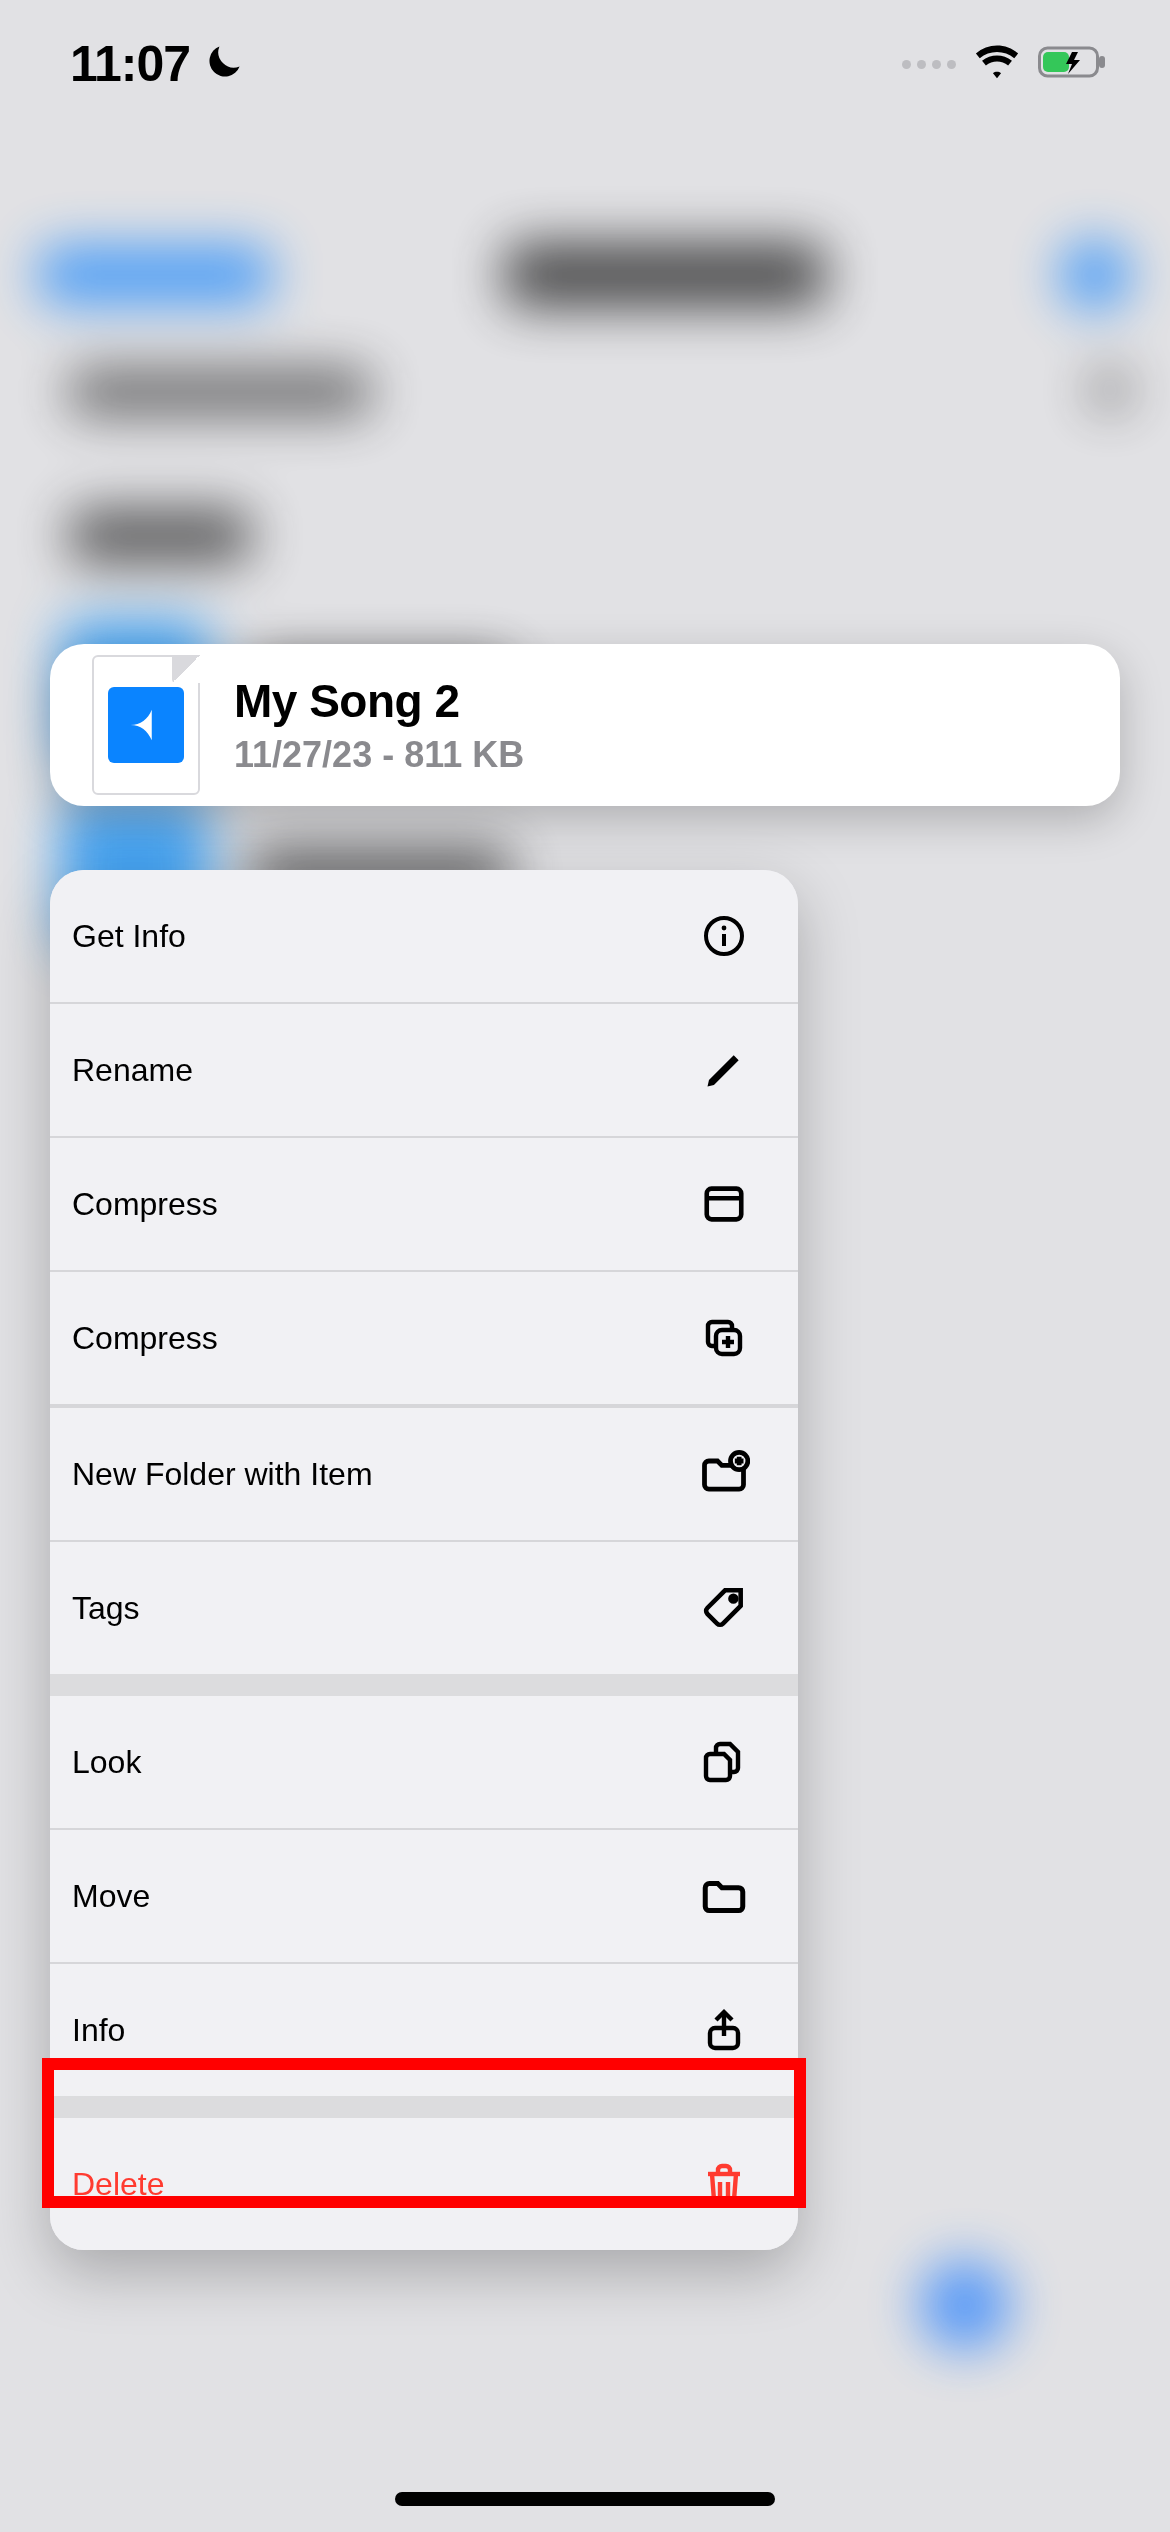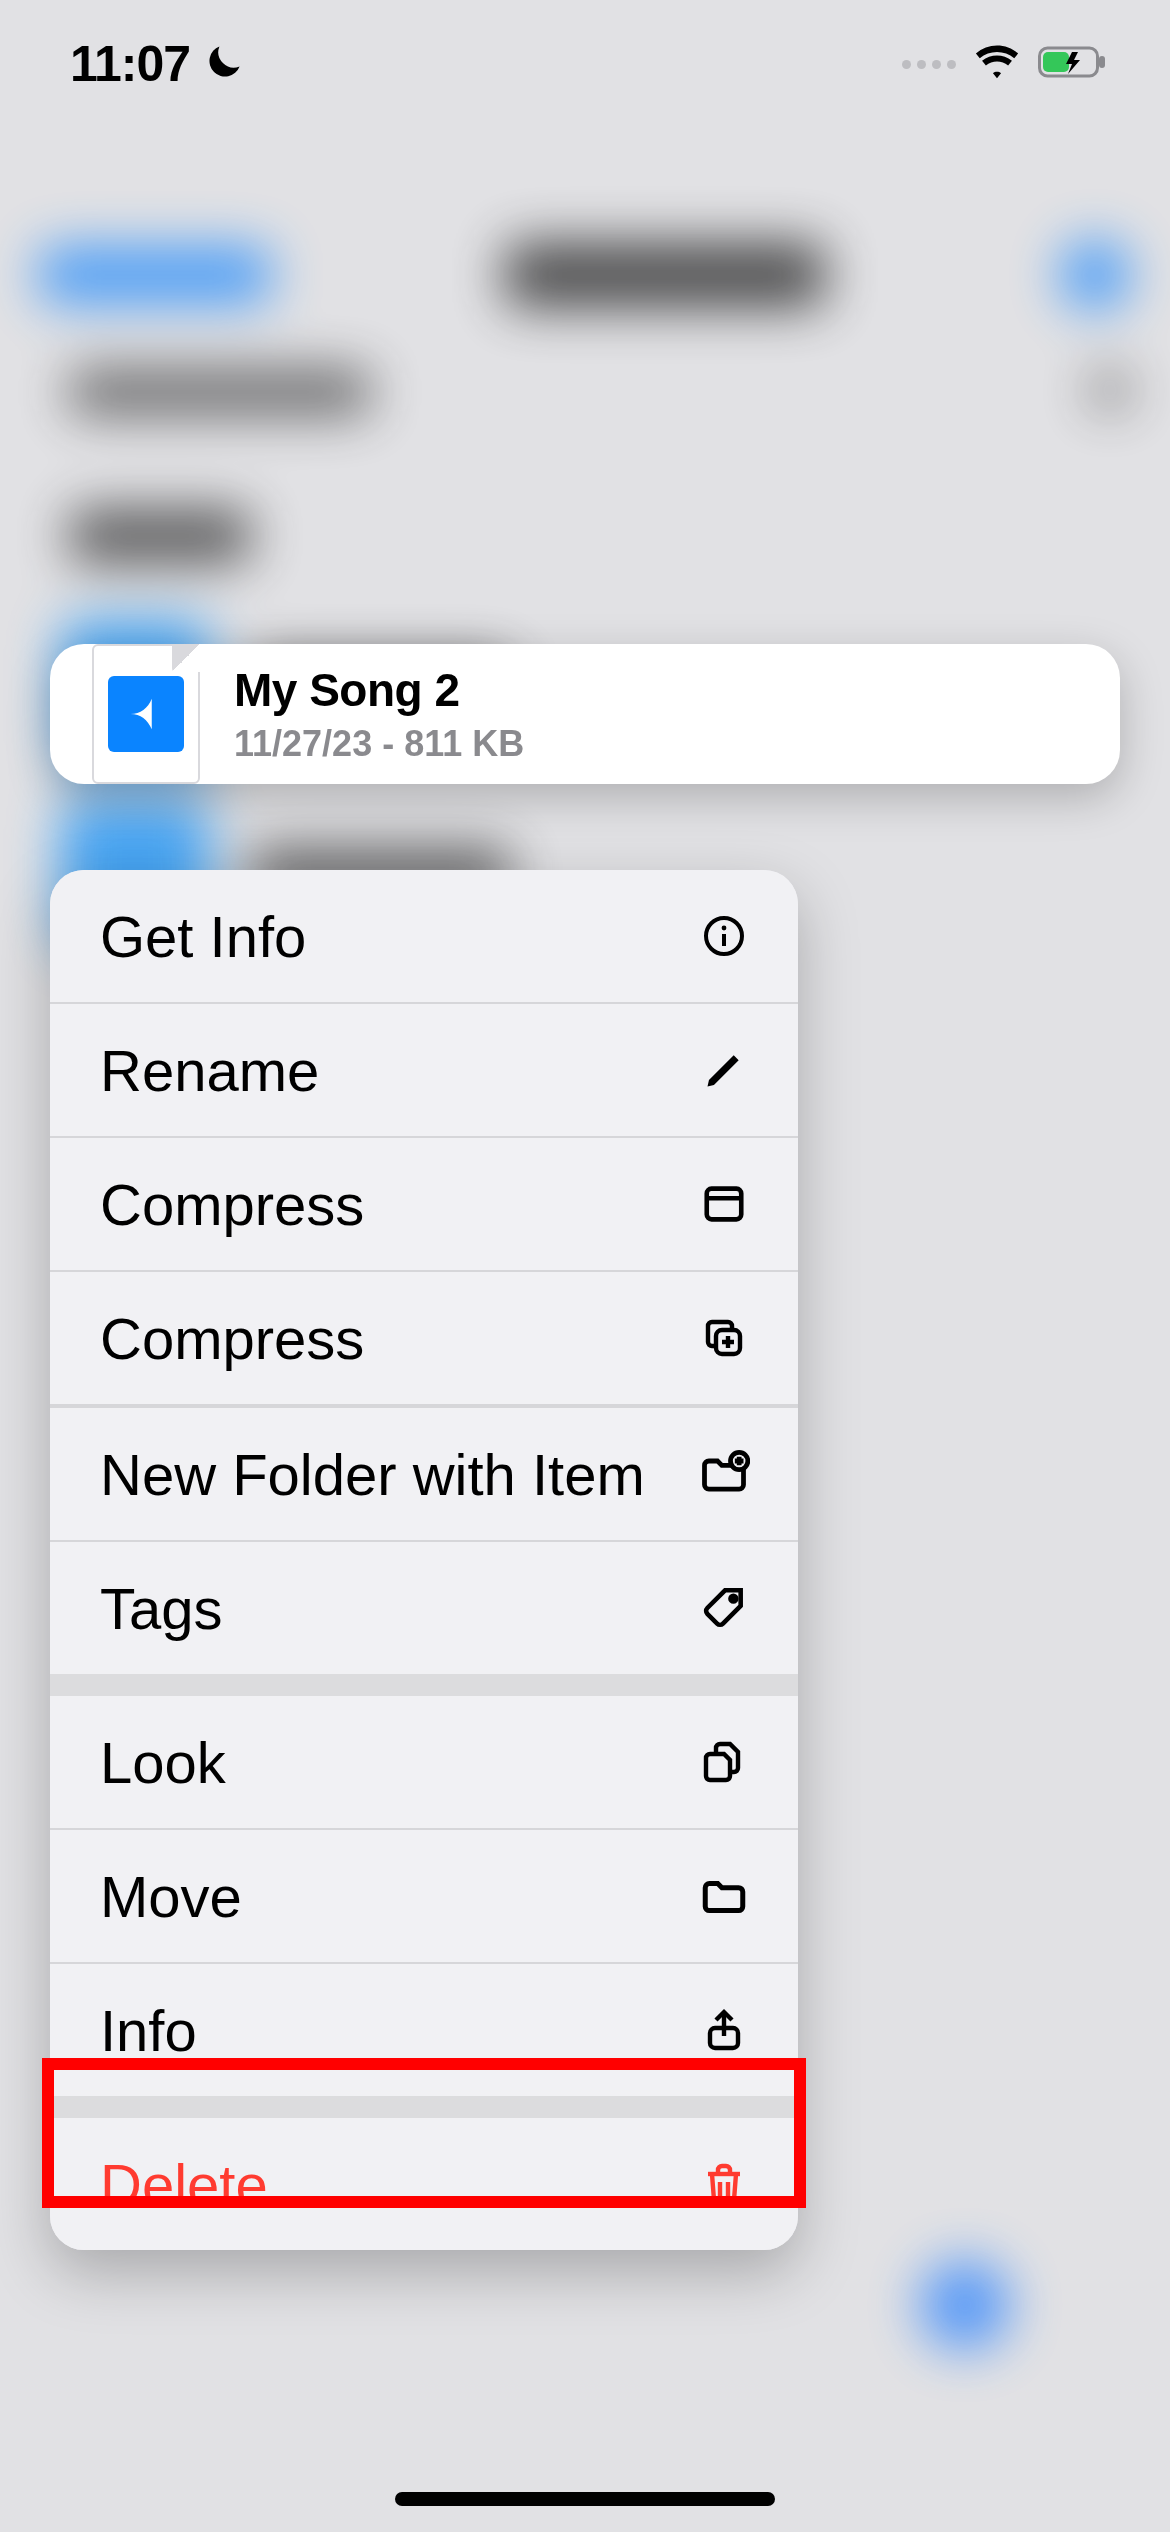--- a/index.html
+++ b/index.html
@@ -42,21 +42,21 @@
   z-index: 30;
 }
 .status-left { display: flex; align-items: center; gap: 12px; }
 .status-time { font-size: 50px; font-weight: 700; letter-spacing: -1px; color:#000; }
 .status-right { display: flex; align-items: center; gap: 18px; }
 .dots4 { display:flex; gap:6px; align-items:center; }
 .dots4 span { width: 9px; height: 9px; border-radius: 50%; background:#bdbdc1; }
 
 
 .file-card {
-  position: absolute; left: 50px; right: 50px; top: 644px; height: 140px;
+  position: absolute; left: 50px; right: 50px; top: 644px; height: 162px;
   background: #ffffff; border-radius: 34px;
   box-shadow: 0 14px 44px rgba(0,0,0,.22);
   display: flex; align-items: center; gap: 34px;
   padding: 0 42px;
   z-index: 20;
 }
 .file-thumb {
   width: 108px; height: 140px;
   border: 2px solid #d9d9dd; border-radius: 6px;
   display:flex; align-items:center; justify-content:center;
@@ -80,22 +80,22 @@
 .menu {
   position: absolute; left: 50px; top: 870px; width: 748px;
   background: #ededf0; border-radius: 34px;
   box-shadow: 0 22px 60px rgba(0,0,0,.25);
   overflow: hidden;
   z-index: 20;
 }
 .menu-row {
   height: 132px;
   display: flex; align-items: center; justify-content: space-between;
-  padding: 0 46px 0 50px;
-  font-size: 58px; font-weight: 500; color:#000;
+  padding: 0 46px 0 22px;
+  font-size: 32px; font-weight: 500; color:#000;
   background: #f1f1f4;
 }
 .menu .hair { height: 2px; background: #d6d6d9; }
 .menu .gap  { height: 22px; background: #dcdcde; }
 .menu-row.danger { color:#ff3b30; }
 .menu-row .mi { width: 56px; height: 56px; display:flex; align-items:center; justify-content:center; }
 .menu-row.danger .mi svg { stroke:#ff3b30; }
 
 
 .highlight {

